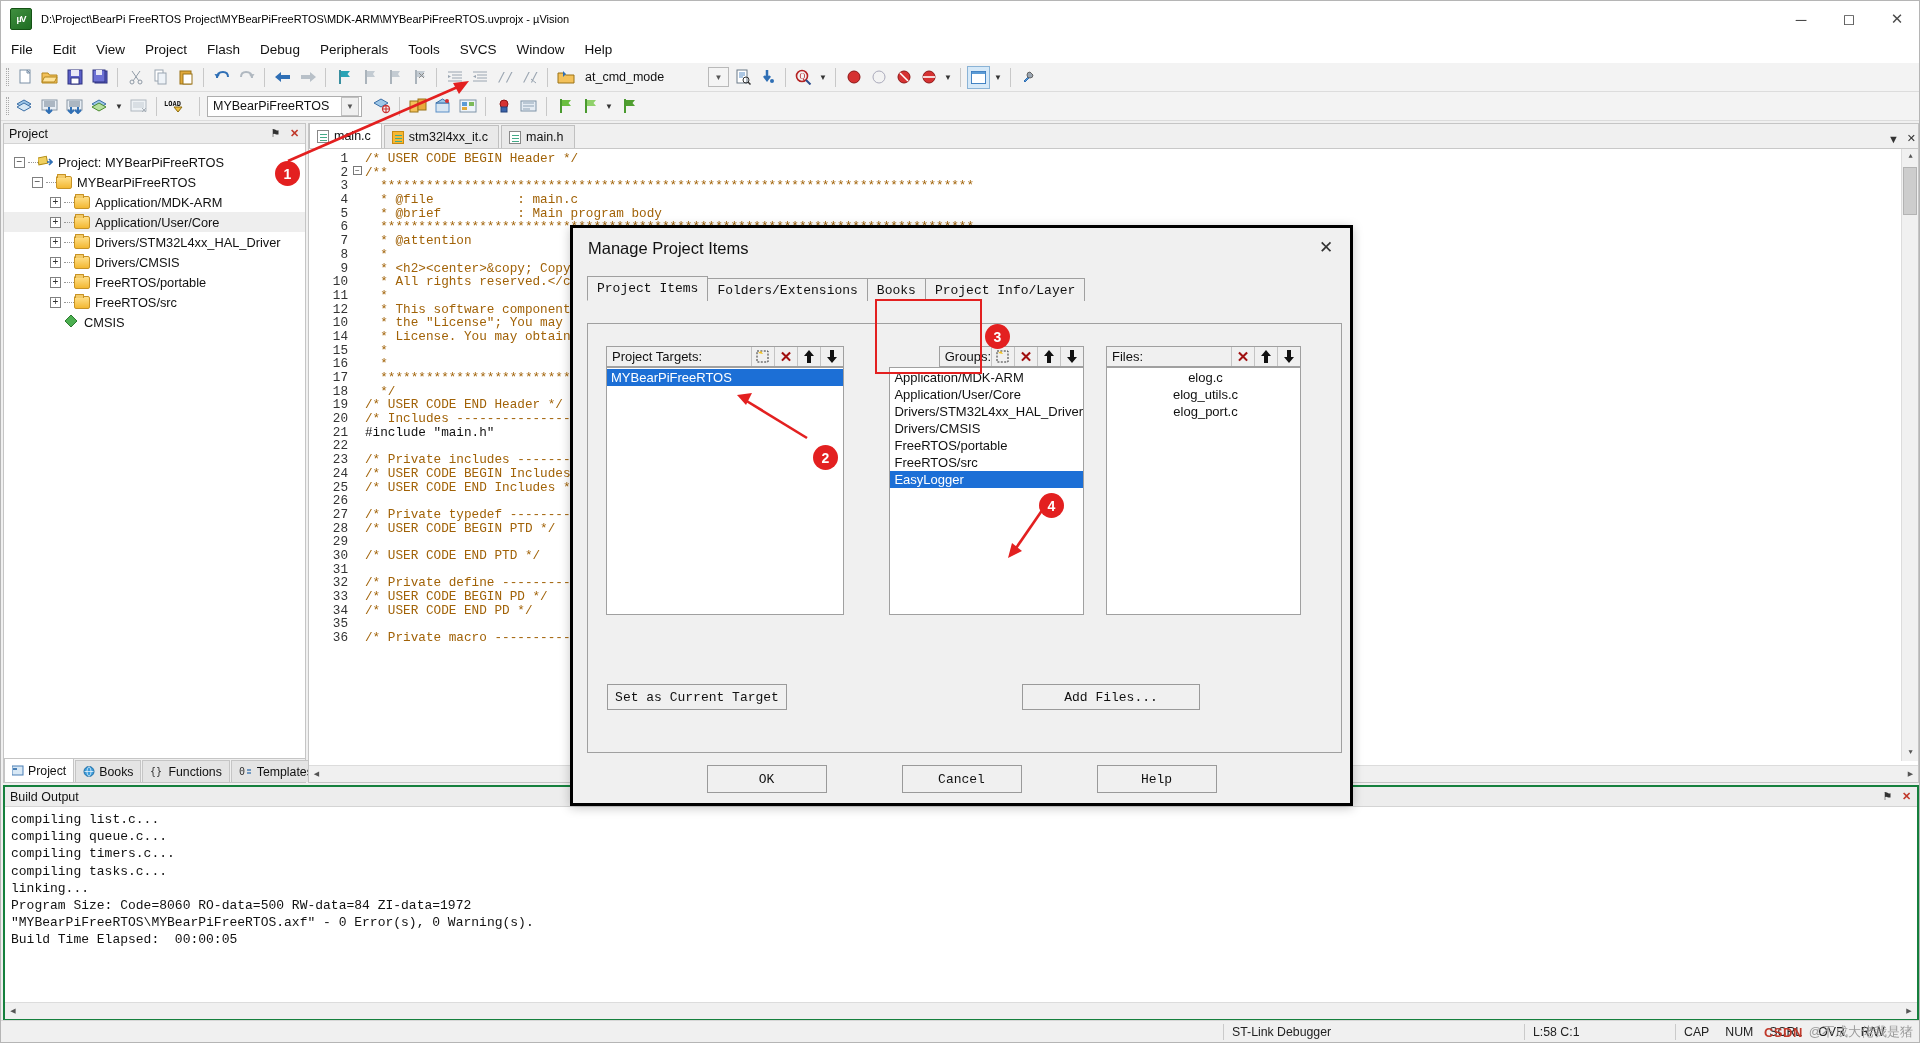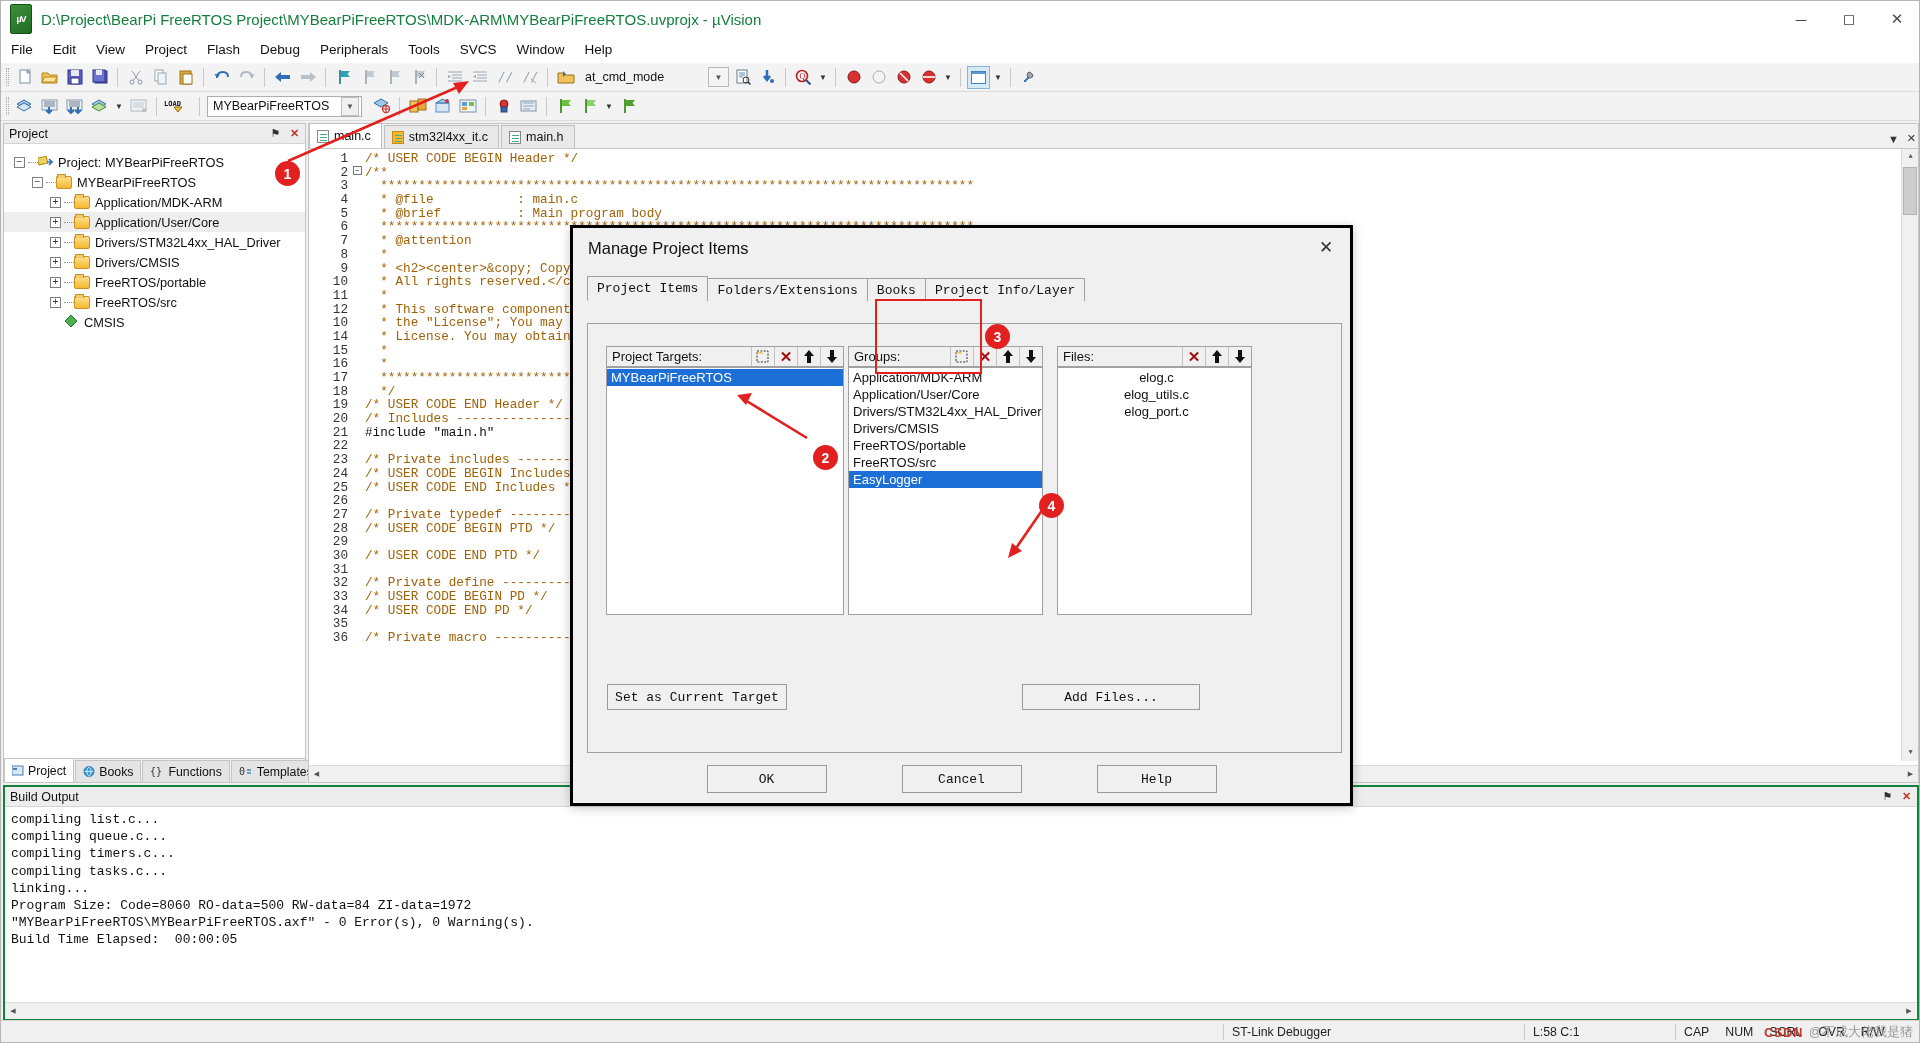--- a/index.html
+++ b/index.html
@@ -20,30 +20,30 @@
   }
 
   
   .titlebar {
     position: absolute; left: 0; top: 0;
     width: 1920px; height: 36px;
     background: #ffffff;
     display: flex; align-items: center;
   }
   .tb-icon {
-    width: 22px; height: 30px; margin-left: 9px; margin-right: 9px;
+    width: 22px; height: 22px; margin-left: 9px; margin-right: 9px;
     background: linear-gradient(145deg,#3f8f3f,#1f6d23);
     border: 1px solid #145214;
     border-radius: 2px;
     color: #fff; font-size: 9px; font-weight: bold;
     display: flex; align-items: center; justify-content: center;
     letter-spacing: -1px;
   }
   .tb-title {
-    font-size: 15px; color: #15803d;
+    font-size: 11px; color: #000000;
     font-family: "Liberation Sans", sans-serif;
     white-space: nowrap;
   }
   .tb-controls {
     position: absolute; right: 0; top: 0; height: 36px;
     display: flex;
   }
   .tb-btn {
     width: 48px; height: 36px;
     display: flex; align-items: center; justify-content: center;
@@ -322,24 +322,24 @@
     background: #f0f0f0; margin-right: -1px;
   }
   .dtab2.active { background: #f0f0f0; height: 25px; border-bottom: 1px solid #f0f0f0; }
   .dlg-body {
     position: absolute; left: 14px; top: 95px;
     width: 755px; height: 430px;
     border: 1px solid #a0a0a0;
     border-top: 1px solid #a0a0a0;
     background: #f0f0f0;
   }
-  .cols { display: flex; padding: 22px 18px 0 18px; gap: 4px; }
+  .cols { display: flex; padding: 22px 18px 0 18px; gap: 12px; }
   .col { display: flex; flex-direction: column; }
   .col.targets { width: 238px; }
-  .col.groups  { width: 195px; margin-left: 0; }
+  .col.groups  { width: 220px; margin-left: 8px; align-items: flex-end; }
   .col.files   { width: 195px; margin-left: 10px; }
   .col-hdr {
     display: flex; align-items: center; height: 21px;
     background: #f0f0f0;
     border: 1px solid #a0a0a0;
     font-size: 13px; color: #111; padding-left: 5px;
   }
   .col-hdr .lbl { flex: 1; white-space: nowrap; }
   .hbtn {
     width: 23px; height: 19px;

